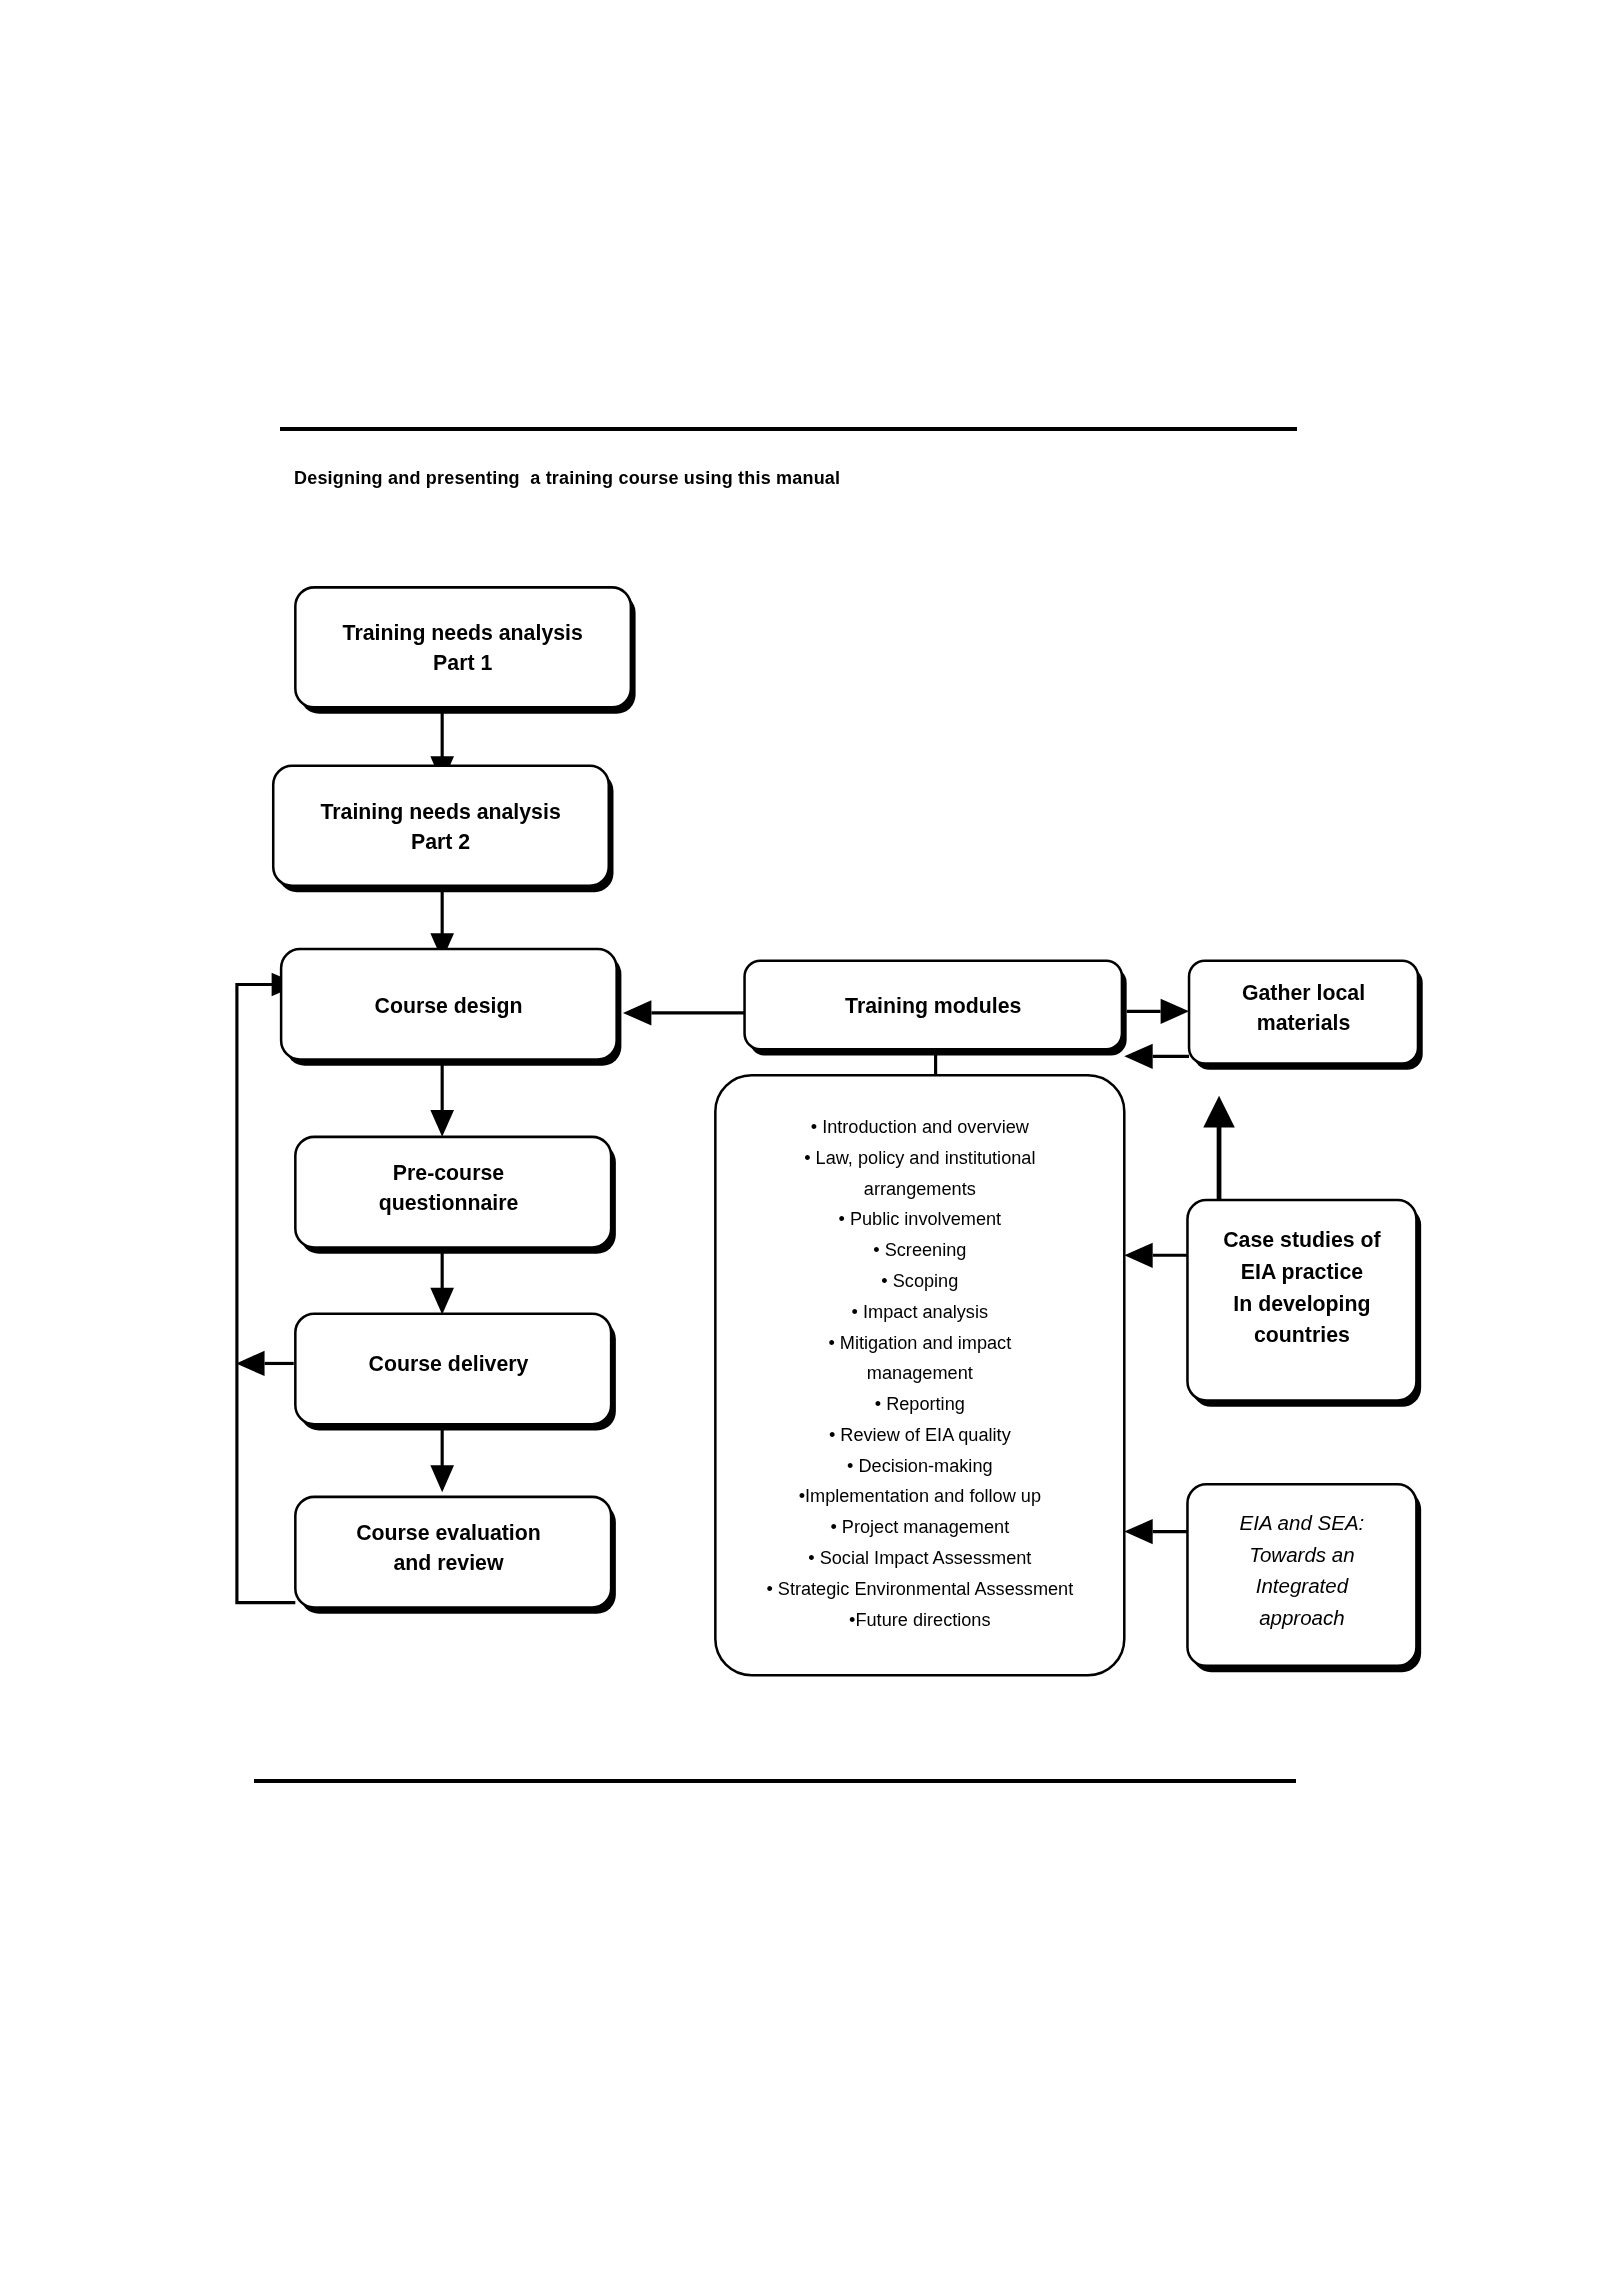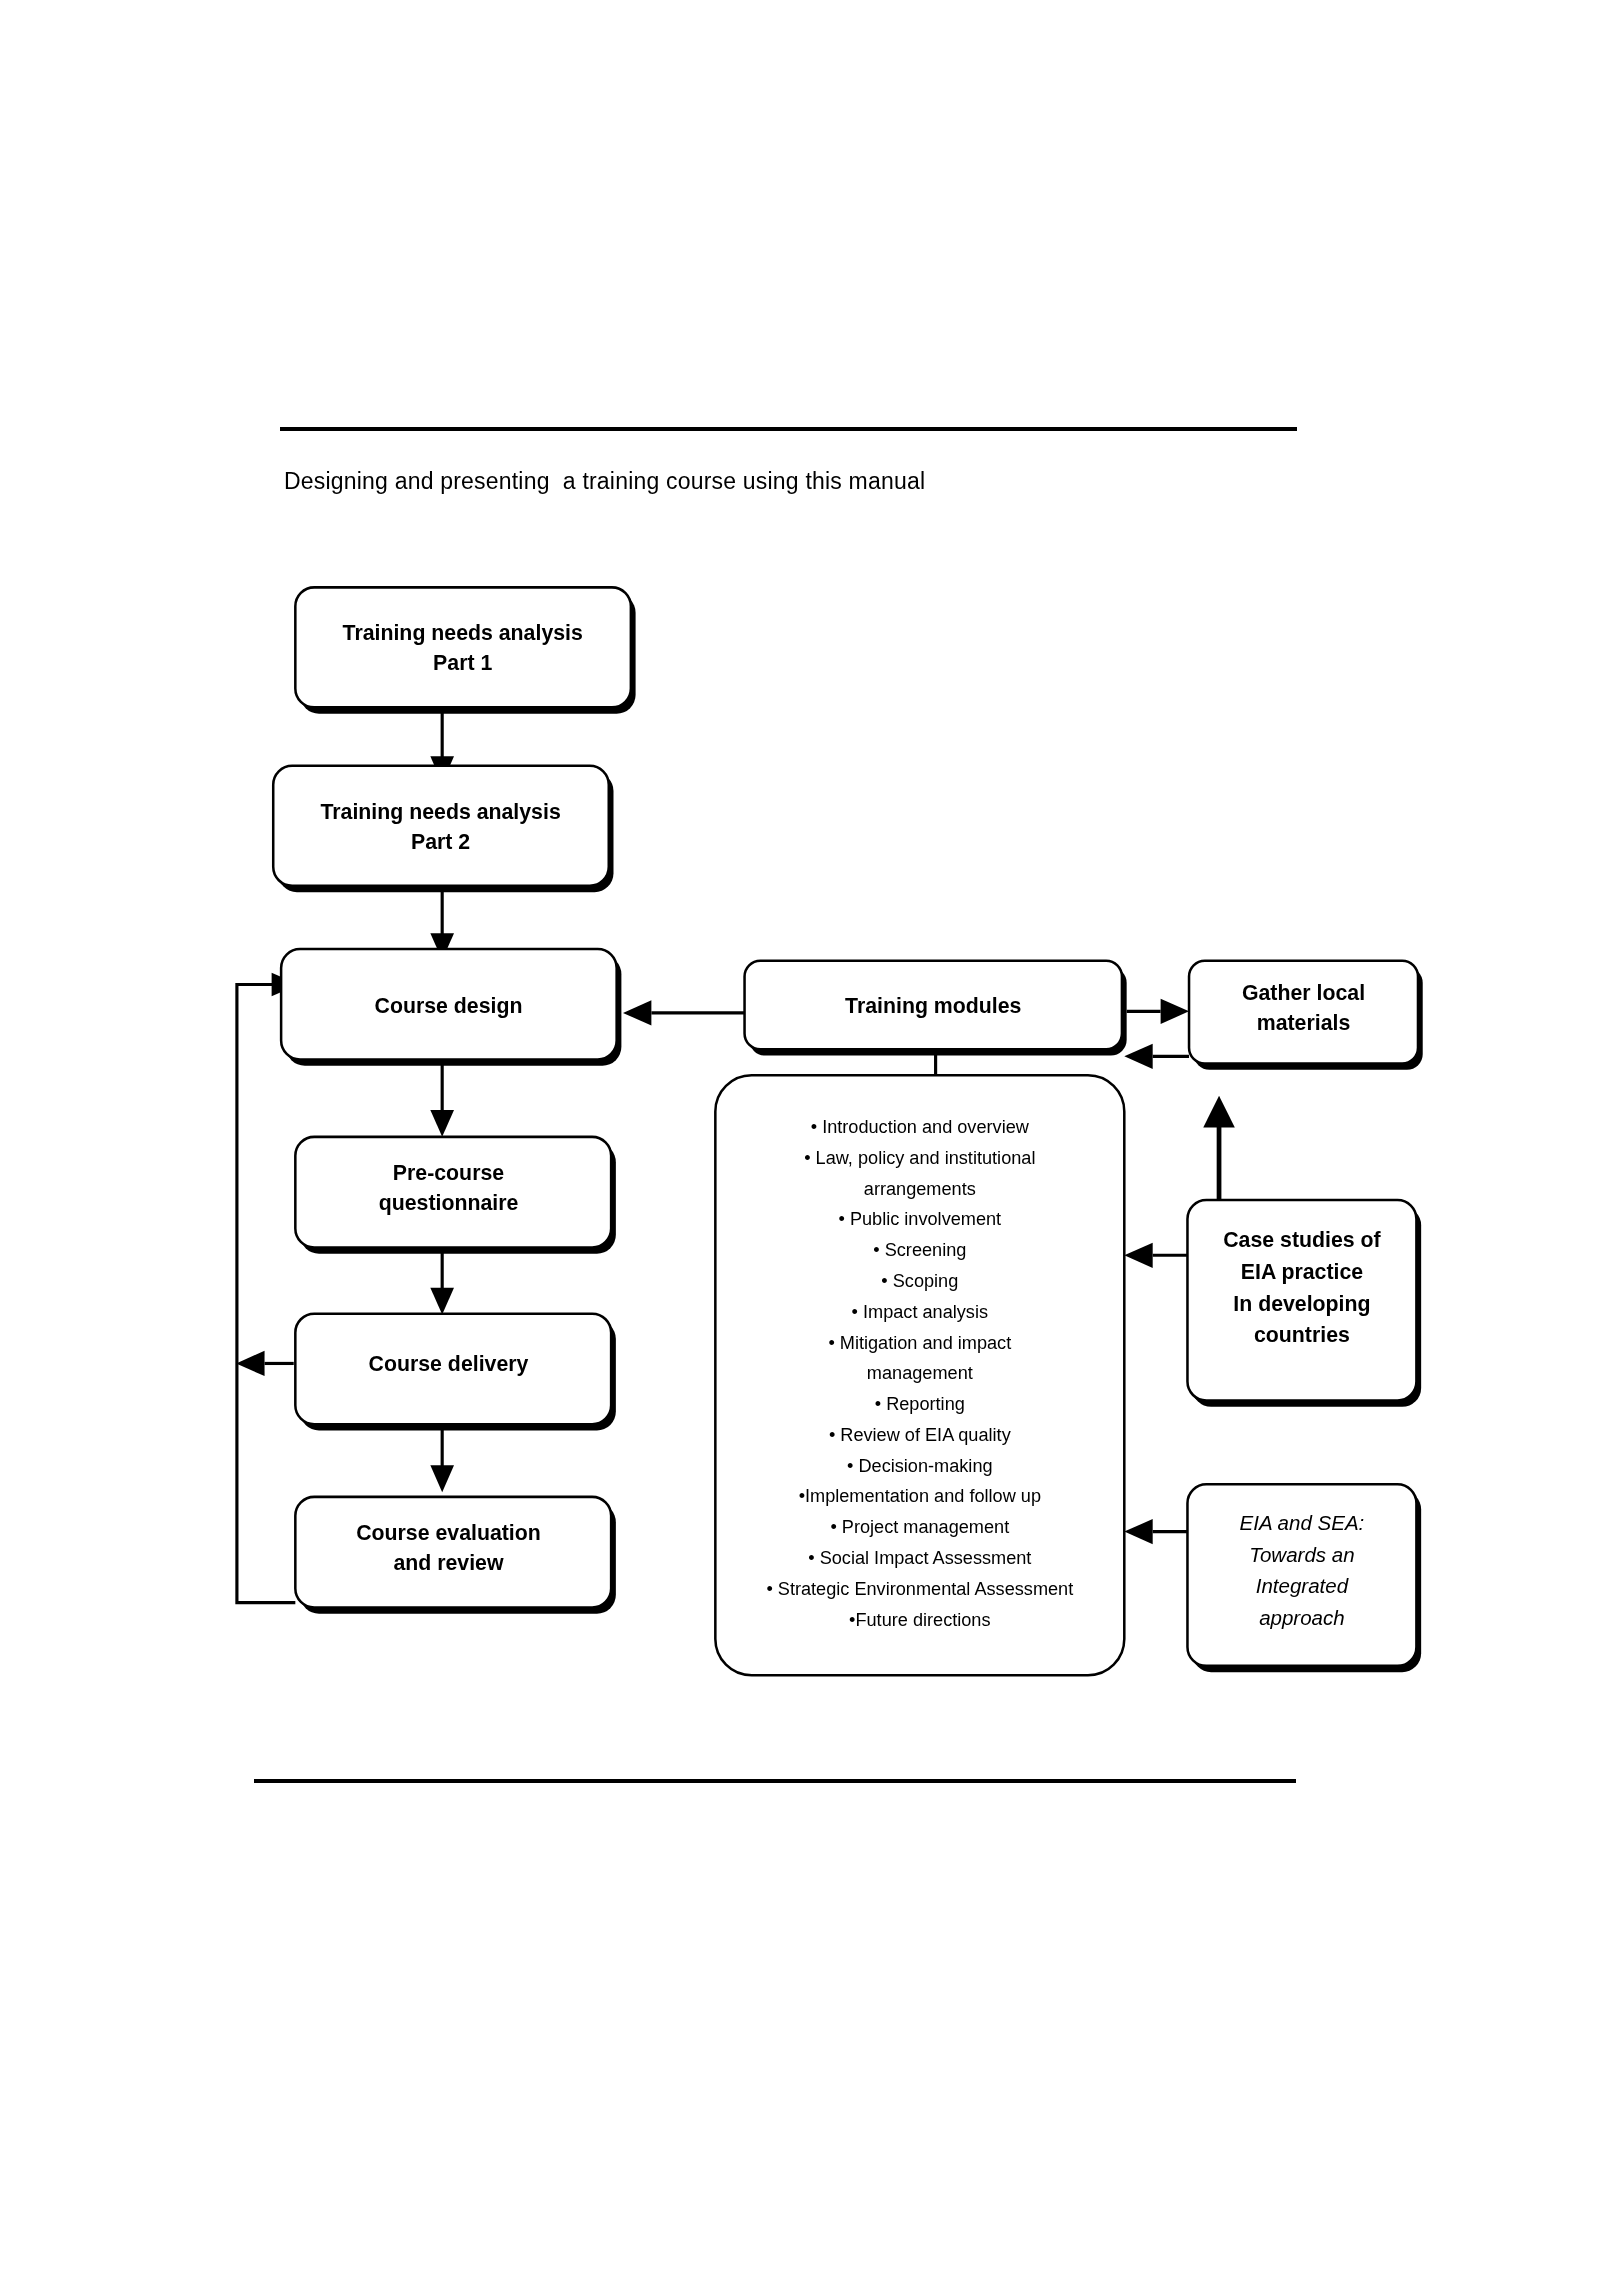--- a/index.html
+++ b/index.html
@@ -30,24 +30,24 @@
     height: 4px;
   }
   #footer-rule {
     left: 254px;
     top: 1779px;
     width: 1042px;
     height: 4px;
   }
   #page-title {
     position: absolute;
-    left: 284px;
+    left: 294px;
     top: 468px;
-    font-size: 23px;
-    font-weight: normal;
+    font-size: 18px;
+    font-weight: bold;
     letter-spacing: 0.2px;
     white-space: pre;
   }
   #flow-svg {
     position: absolute;
     left: 0;
     top: 0;
     width: 1617px;
     height: 2284px;
   }

